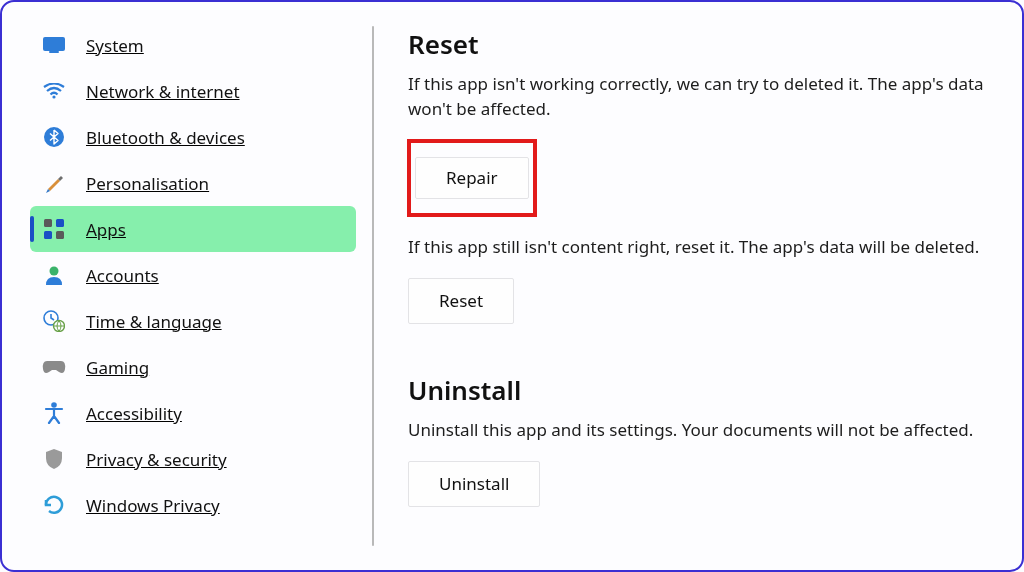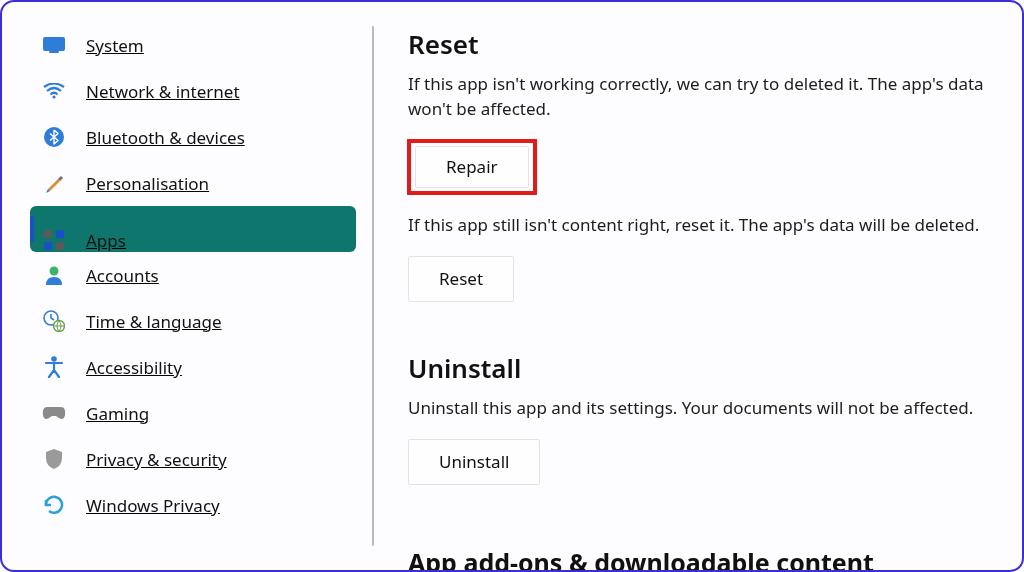--- a/index.html
+++ b/index.html
@@ -16,22 +16,21 @@
     height: 46px;
     padding-left: 12px;
     border-radius: 6px;
     cursor: pointer;
     font-size: 17px;
     color: #111;
     gap: 20px;
     position: relative;
   }
   .sidebar-item.selected {
-    background: #0f766e;
-    align-items: flex-end;
+    background: #86efac;
   }
   .sidebar-item.selected::before {
     content: "";
     position: absolute;
     left: 0; top: 10px; bottom: 10px;
     width: 4px; border-radius: 3px;
     background: #1a4fc5;
   }
   .sidebar-icon {
     width: 24px; height: 24px;
@@ -71,21 +70,21 @@
     padding: 10px 30px 11px 30px;
     font-size: 17px;
     color: #111;
     border-radius: 2px;
     cursor: pointer;
     margin-bottom: 20px;
   }
   .highlight-box {
     display: inline-block;
     border: 4px solid #e21a1a;
-    padding: 3px 4px;
+    padding: 14px 4px;
     margin-left: -1px;
     margin-bottom: 18px;
   }
   .highlight-box .btn-inner {
     display: inline-block;
     border: 1px solid #e3e3e6;
     background: #fefefe;
     padding: 8px 30px 9px 30px;
     font-size: 17px;
     color: #111;
@@ -180,35 +179,35 @@
               <path d="M8 4 L8 8 L11 10" stroke="#2e7dd8" stroke-width="1.6" fill="none"></path>
               <circle cx="16" cy="16" r="5.5" fill="#fdfdff" stroke="#6aa24a" stroke-width="1.4"></circle>
               <path d="M10.5 16 L21.5 16 M16 10.5 Q12 16 16 21.5 M16 10.5 Q20 16 16 21.5" stroke="#6aa24a" stroke-width="1" fill="none"></path>
             </svg>
         </span>
         <span>Time &amp; language</span>
       </li>
 
       <li class="sidebar-item">
         <span class="sidebar-icon">
+          <svg width="24" height="16" viewBox="0 0 24 16">
+              <path d="M5 2 L19 2 Q24 2 23 10 Q22 16 17 13 L14 11 L10 11 L7 13 Q2 16 1 10 Q0 2 5 2 Z" fill="#8a8a8a"></path>
+            </svg>
+        </span>
+        <span>Gaming</span>
+      </li>
+
+      <li class="sidebar-item">
+        <span class="sidebar-icon">
           <svg width="20" height="22" viewBox="0 0 20 22">
               <circle cx="10" cy="3" r="2.8" fill="#2e7dd8"></circle>
               <path d="M2 7 L18 7 M10 7 L10 14 M10 14 L5 21 M10 14 L15 21" stroke="#2e7dd8" stroke-width="2.2" fill="none" stroke-linecap="round"></path>
             </svg>
         </span>
         <span>Accessibility</span>
-      </li>
-
-      <li class="sidebar-item">
-        <span class="sidebar-icon">
-          <svg width="24" height="16" viewBox="0 0 24 16">
-              <path d="M5 2 L19 2 Q24 2 23 10 Q22 16 17 13 L14 11 L10 11 L7 13 Q2 16 1 10 Q0 2 5 2 Z" fill="#8a8a8a"></path>
-            </svg>
-        </span>
-        <span>Gaming</span>
       </li>
 
       <li class="sidebar-item">
         <span class="sidebar-icon">
           <svg width="18" height="22" viewBox="0 0 18 22">
               <path d="M9 1 L17 4 L17 10 Q17 18 9 21 Q1 18 1 10 L1 4 Z" fill="#9a9a9a"></path>
             </svg>
         </span>
         <span>Privacy &amp; security</span>
       </li>

